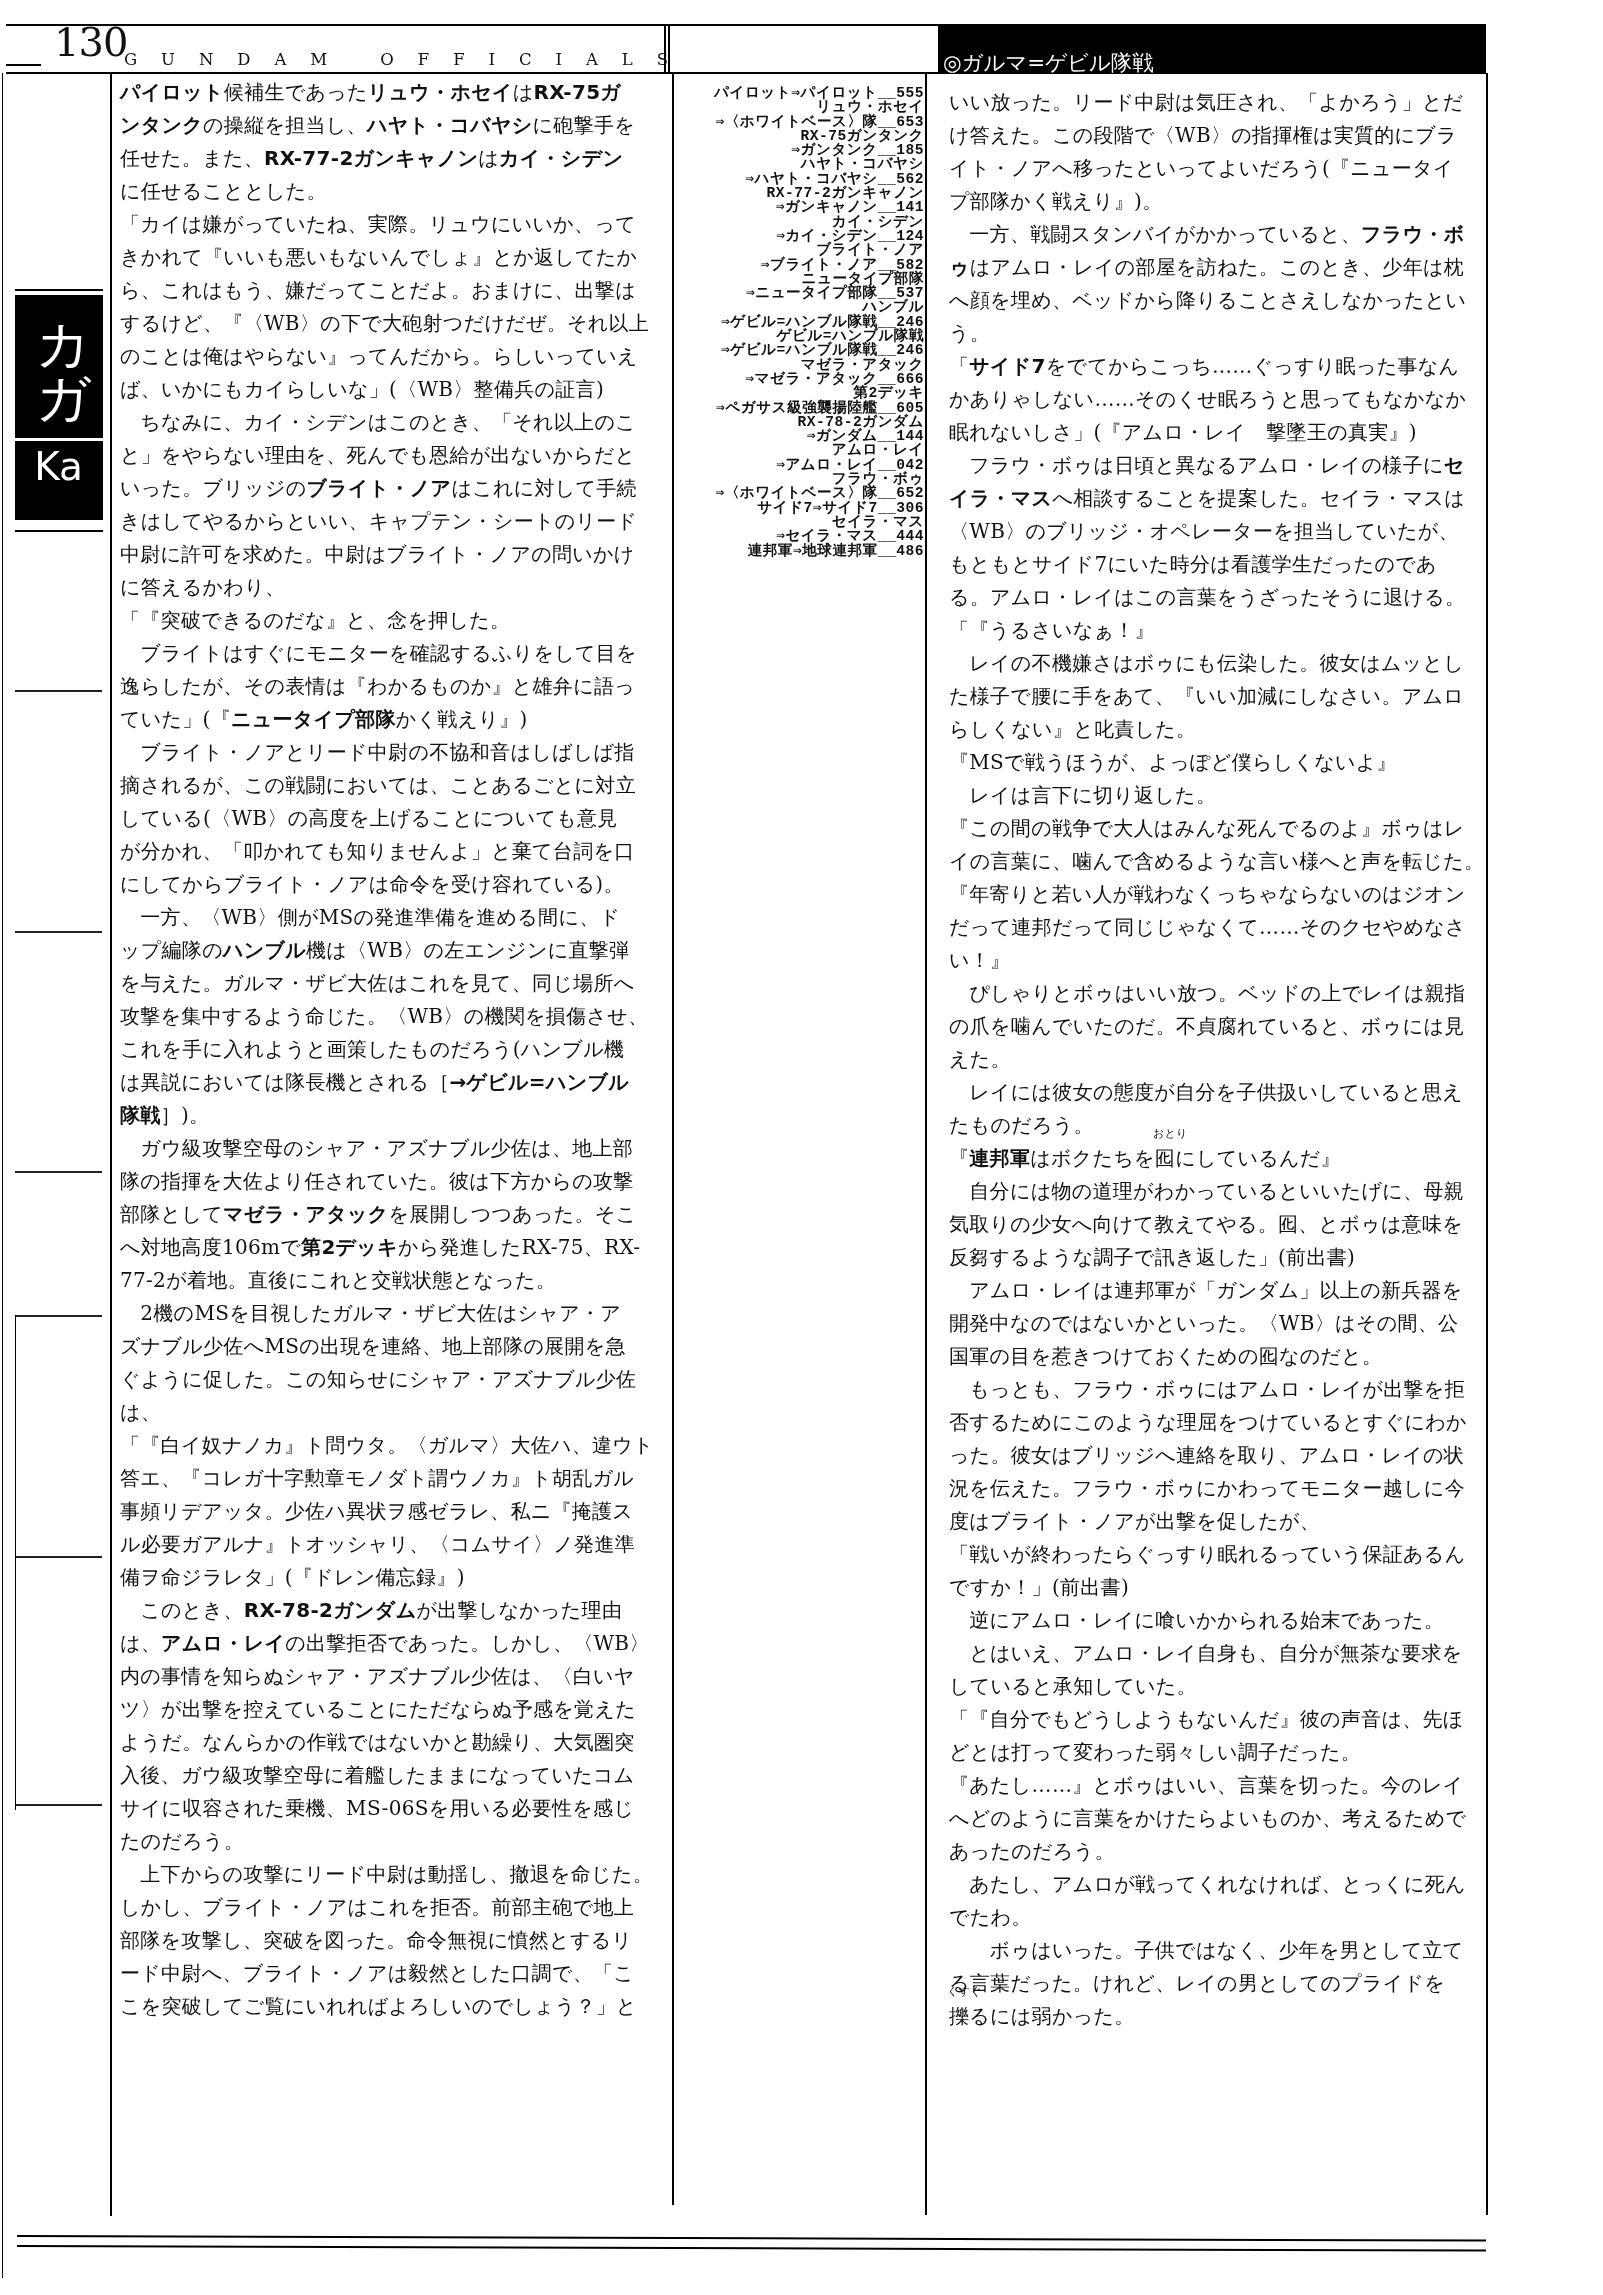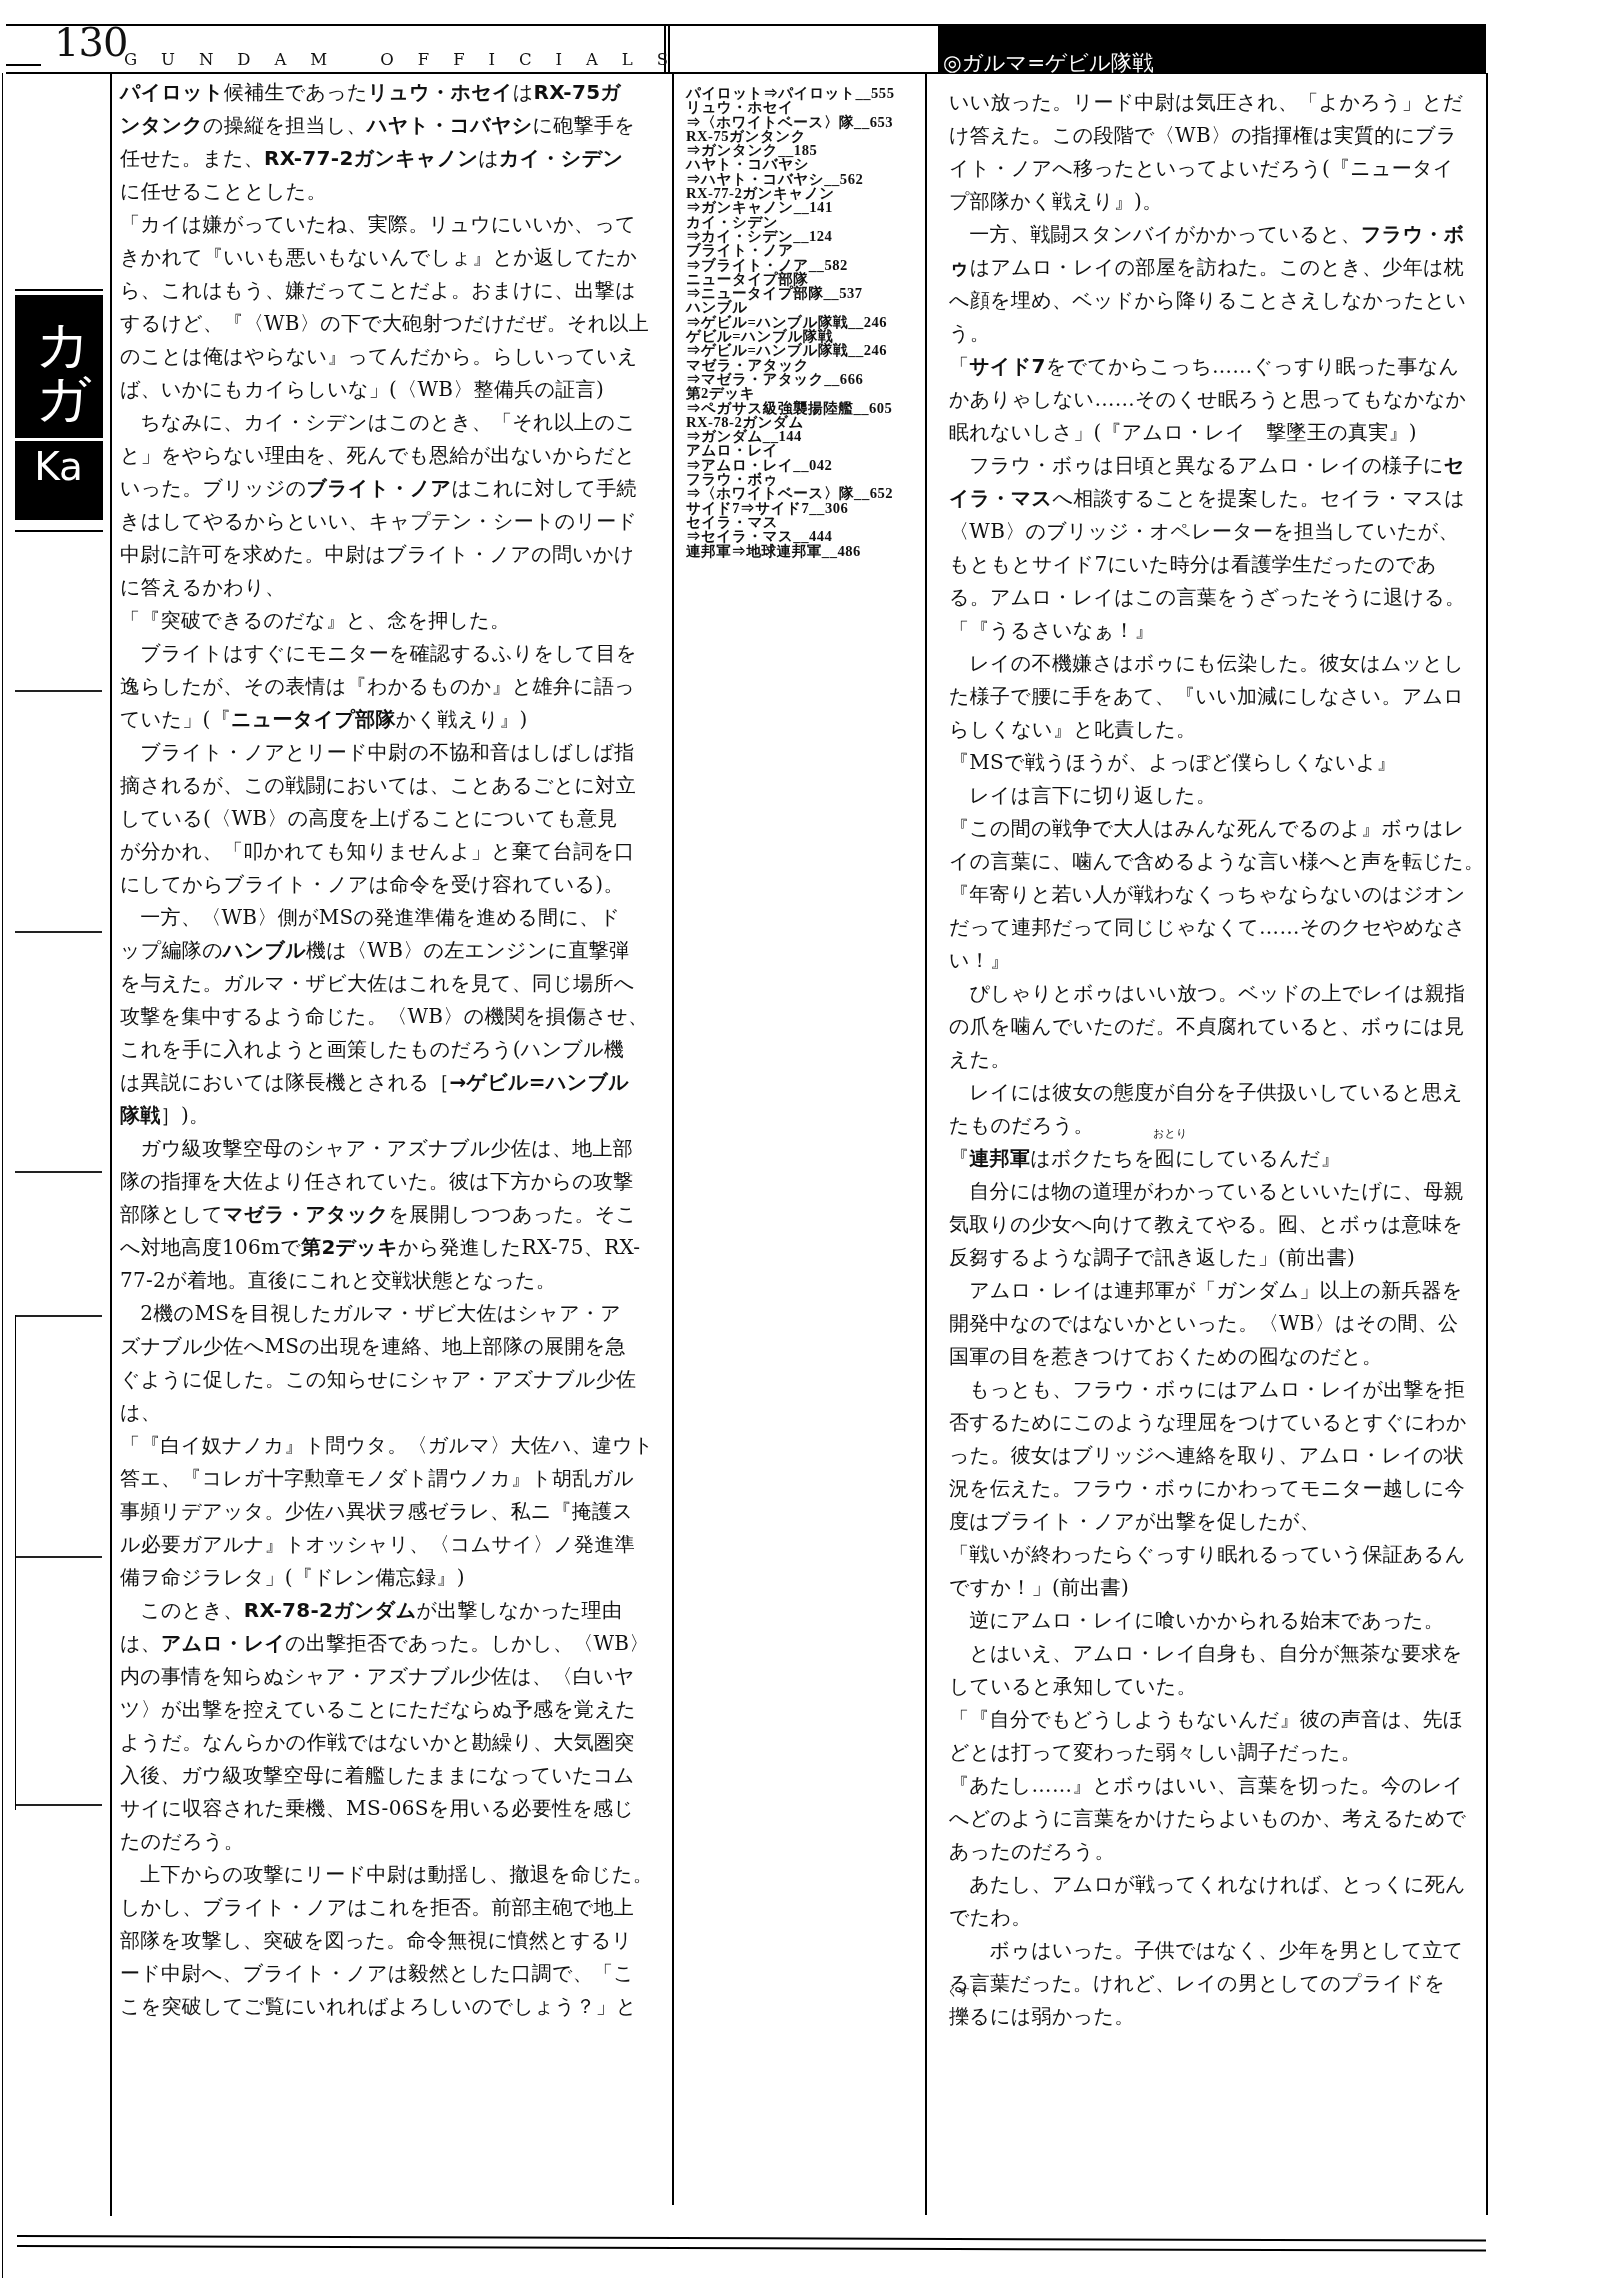--- a/index.html
+++ b/index.html
@@ -10,21 +10,21 @@
   .series-title span { display:inline-block; }
   .section-banner { position:absolute; left:938px; top:25px; width:548px; height:49px; background:#000; color:#fff; font-size:21.4px; line-height:21.4px; box-sizing:border-box; padding:27px 0 0 4.9px; font-weight:normal; }
   .tab { position:absolute; left:14.6px; top:295px; width:88px; background:#000; color:#fff; text-align:center; }
   .tab-kana { font-family:"DejaVu Serif", serif; font-size:54px; line-height:54px; padding:23px 0 11.7px 9.7px; }
   .tab-kana div { height:54px; }
   .tab-divider { height:2.9px; background:#fff; }
   .tab-roman { font-size:39px; line-height:39px; padding:6.8px 0 34px 0; }
   .body-col { position:absolute; font-family:"DejaVu Serif", serif; font-size:20px; line-height:33px; color:#111; white-space:pre; letter-spacing:0.3px; }
   .col-left { left:120px; top:76px; width:549px; }
   .col-right { left:929px; top:86px; width:549px;margin-left:20px; }
-  .index-col { position:absolute; left:686px; top:86px; width:238px; font-family:Liberation Serif, serif; font-size:14.6px; line-height:14.3px; color:#111; white-space:pre; font-weight:bold; letter-spacing:0.5px; }
+  .index-col { position:absolute; left:686px; top:86px; width:238px; font-family:Liberation Mono, monospace; font-size:14.6px; line-height:14.3px; color:#111; white-space:pre; font-weight:bold; letter-spacing:0.5px;text-align:right; }
   .ln { display:block; height:33px; }
   .idx { display:block; height:14.3px; }
   b, .bold { font-family:"DejaVu Sans", sans-serif; font-weight:bold; }
   .ruby-wrap { position:relative; display:inline-block; }
   .ruby-text { position:absolute; top:-12.6px; left:-1.9px; font-size:11px; line-height:9.7px; white-space:nowrap; }
   .margin-line { position:absolute; left:14.6px; width:87px; height:1.5px; background:#222; }
 </style>
 </head>
 <body>
 

